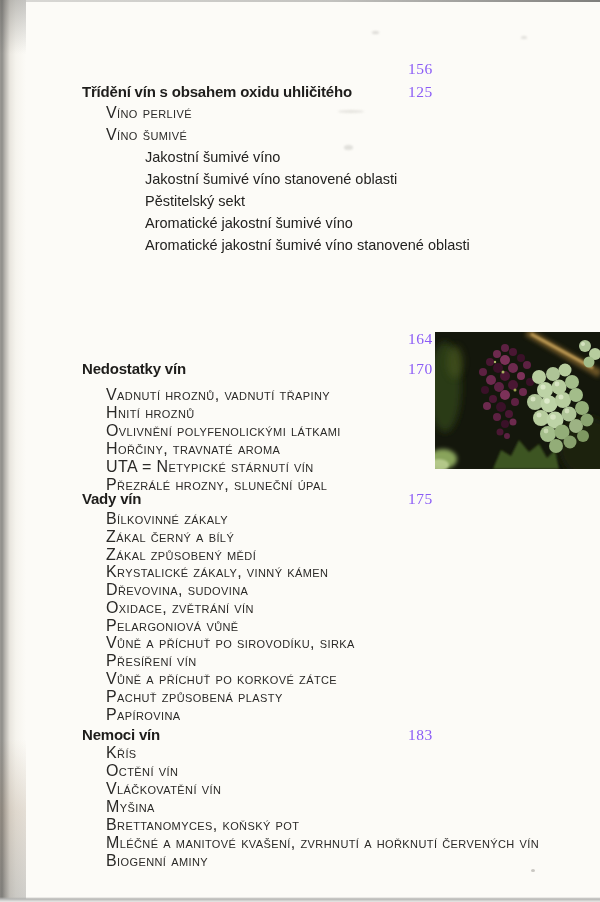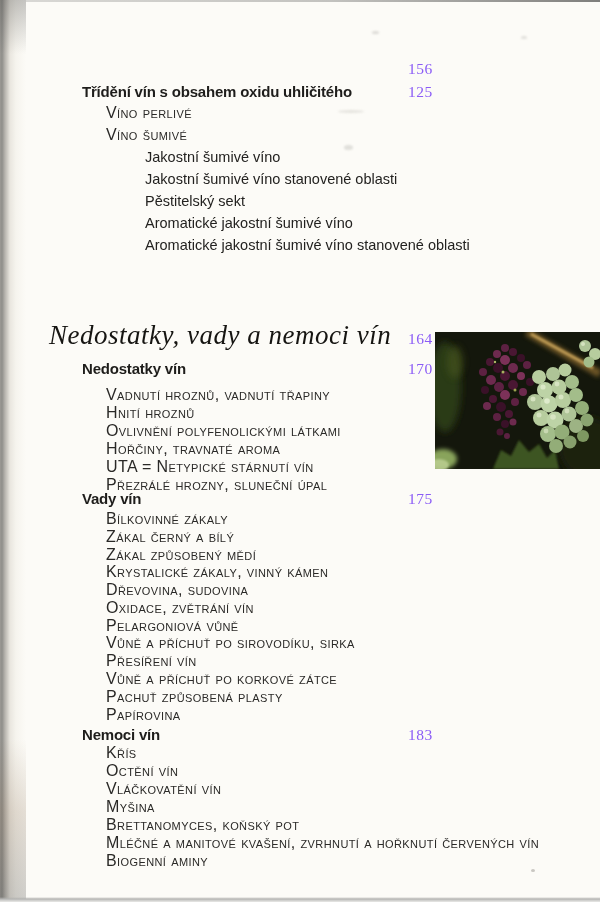--- a/index.html
+++ b/index.html
@@ -55,21 +55,21 @@
   <div class="row r-bold" style="top:60px"><span class="num">156</span></div>
   <div class="row r-bold" style="top:83px"><span class="label">Třídění vín s obsahem oxidu uhličitého</span><span class="num">125</span></div>
   <div class="row r-sc" style="top:104px"><span class="label">Víno perlivé</span></div>
   <div class="row r-sc" style="top:126px"><span class="label">Víno šumivé</span></div>
   <div class="row r-plain" style="top:148px"><span class="label">Jakostní šumivé víno</span></div>
   <div class="row r-plain" style="top:170px"><span class="label">Jakostní šumivé víno stanovené oblasti</span></div>
   <div class="row r-plain" style="top:192px"><span class="label">Pěstitelský sekt</span></div>
   <div class="row r-plain" style="top:214px"><span class="label">Aromatické jakostní šumivé víno</span></div>
   <div class="row r-plain" style="top:236px"><span class="label">Aromatické jakostní šumivé víno stanovené oblasti</span></div>
 
-  <div class="row r-title" style="top:320px"><span class="label">Nedostatky, vady a nemoci vín</span><span class="num">164</span></div>
+  <div class="row r-title" style="top:320px"><span class="num">164</span></div>
 
   <div class="row r-bold" style="top:360px"><span class="label">Nedostatky vín</span><span class="num">170</span></div>
   <div class="row r-sc" style="top:386px"><span class="label">Vadnutí hroznů, vadnutí třapiny</span></div>
   <div class="row r-sc" style="top:404px"><span class="label">Hnití hroznů</span></div>
   <div class="row r-sc" style="top:422px"><span class="label">Ovlivnění polyfenolickými látkami</span></div>
   <div class="row r-sc" style="top:440px"><span class="label">Hořčiny, travnaté aroma</span></div>
   <div class="row r-sc" style="top:458px"><span class="label">UTA = Netypické stárnutí vín</span></div>
   <div class="row r-sc" style="top:476px"><span class="label">Přezrálé hrozny, sluneční úpal</span></div>
 
   <div class="row r-bold" style="top:490px"><span class="label">Vady vín</span><span class="num">175</span></div>

